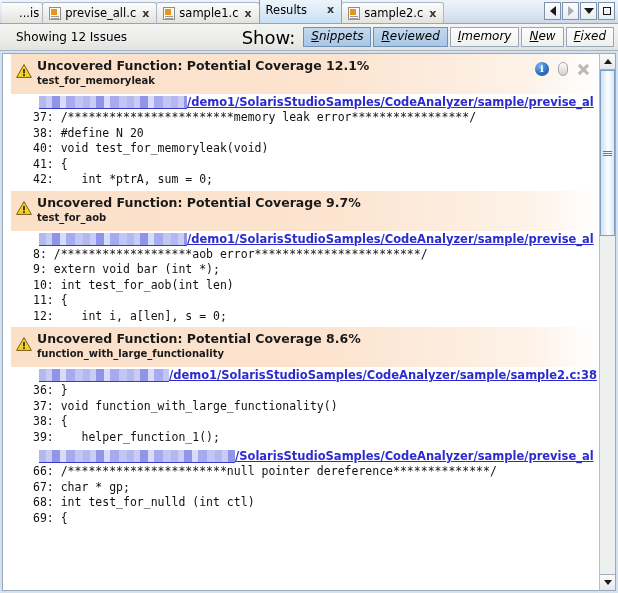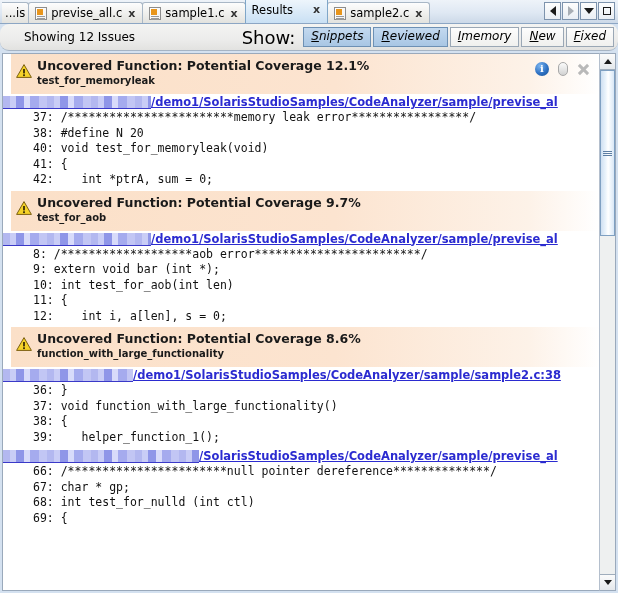--- a/index.html
+++ b/index.html
@@ -41,21 +41,21 @@
     font-size: 11.5px;
     color: #000;
     background: linear-gradient(to bottom, #fdfdfd 0%, #f0f0ee 50%, #e2e2de 100%);
     border: 1px solid #a9b7c6;
     border-bottom: none;
     border-radius: 3px 3px 0 0;
     box-sizing: border-box;
     white-space: nowrap;
   }
   .tab.truncated {
-    padding-left: 3px; padding-right: 3px;
+    padding-left: 17px; padding-right: 3px;
     border-left: none;
     border-radius: 0 3px 0 0;
   }
   .tab.active {
     background: linear-gradient(to bottom, #f4f9fd 0%, #dcebf8 55%, #c9e0f4 100%);
     border-color: #7fa6c8;
     height: 28px;
     z-index: 5;
     gap: 18px;
   }
@@ -108,23 +108,22 @@
   .tri-d { border-left: 5px solid transparent; border-right: 5px solid transparent; border-top: 6px solid #1a1a1a; }
   .sq { width: 8px; height: 8px; border: 1px solid #1a1a1a; box-sizing: border-box; }
 
   
   .toolbar {
     height: 27px;
     background: linear-gradient(to bottom,#f4f4f2 0%,#ececeb 60%,#e2e2e0 100%);
     border-bottom: 1px solid #a6b4c4;
     display: flex;
     align-items: center;
-    padding: 0 4px 0 24px;
-    box-sizing: border-box;
-    border-radius: 9px;
+    padding: 0 4px 0 16px;
+    box-sizing: border-box;
   }
   .showing {
     font-size: 12px;
     color: #000;
     flex: 1;
   }
   .showlabel {
     font-size: 18px;
     color: #000;
     margin-right: 6px;
@@ -232,20 +231,21 @@
 
   
   .snippet {
     background: #fff;
     padding: 1px 0 3px 0;
     font-family: "DejaVu Sans Mono", monospace;
   }
   .pathrow {
     display: flex;
     align-items: center;
+    padding-left: 36px;
     height: 15px;
     white-space: nowrap;
     overflow: hidden;
   }
   .redact {
     height: 12px;
     flex: none;
     background:
       repeating-linear-gradient(to right,
         #b3b8f0 0px, #b3b8f0 7px,

